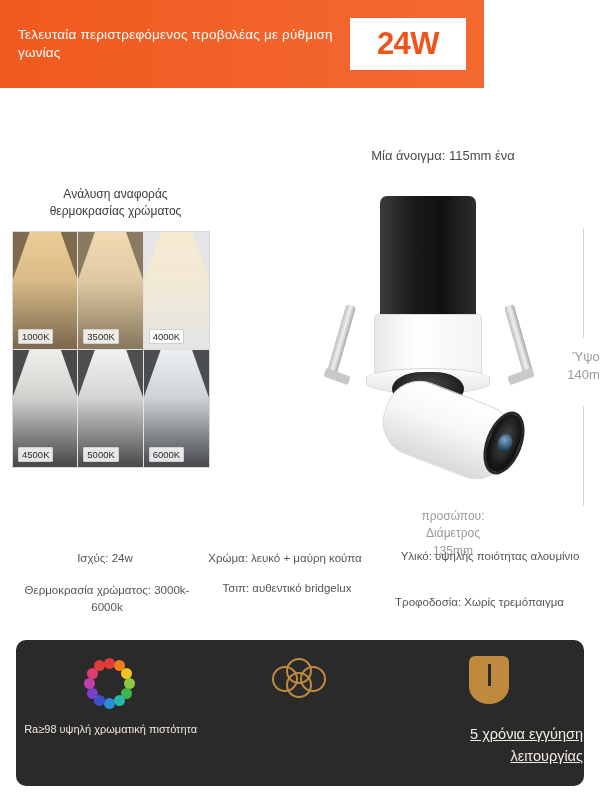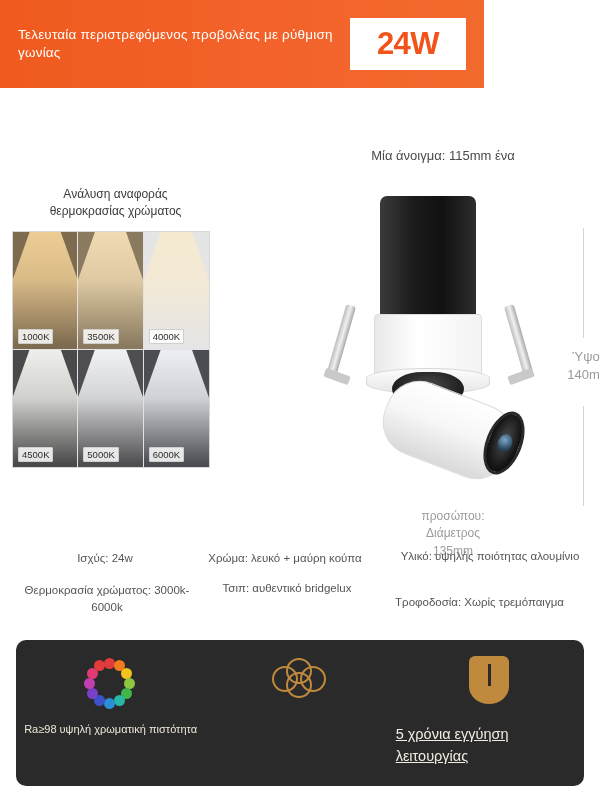--- a/index.html
+++ b/index.html
@@ -263,21 +263,21 @@
     flex: 1;
     position: relative;
     display: flex;
     flex-direction: column;
     align-items: center;
     justify-content: flex-start;
     padding-top: 16px;
   }
   .f-col .f-text {
     color: #efe6d8;
-    text-align: left;
+    text-align: right;
     font-size: 11px;
     line-height: 1.4;
     padding: 0 1px;
   }
   .f-col.big .f-text { font-size: 14.5px; color: #f2ece2; }
   .f-col.c1 .f-text { margin-top: 10px; }
   .f-col.c2 .f-text { margin-top: 14px; }
   .f-col.c3 .f-text { margin-top: 12px; line-height: 1.5; text-decoration: underline; }
 
   .ico { width: 56px; height: 56px; position: relative; }

